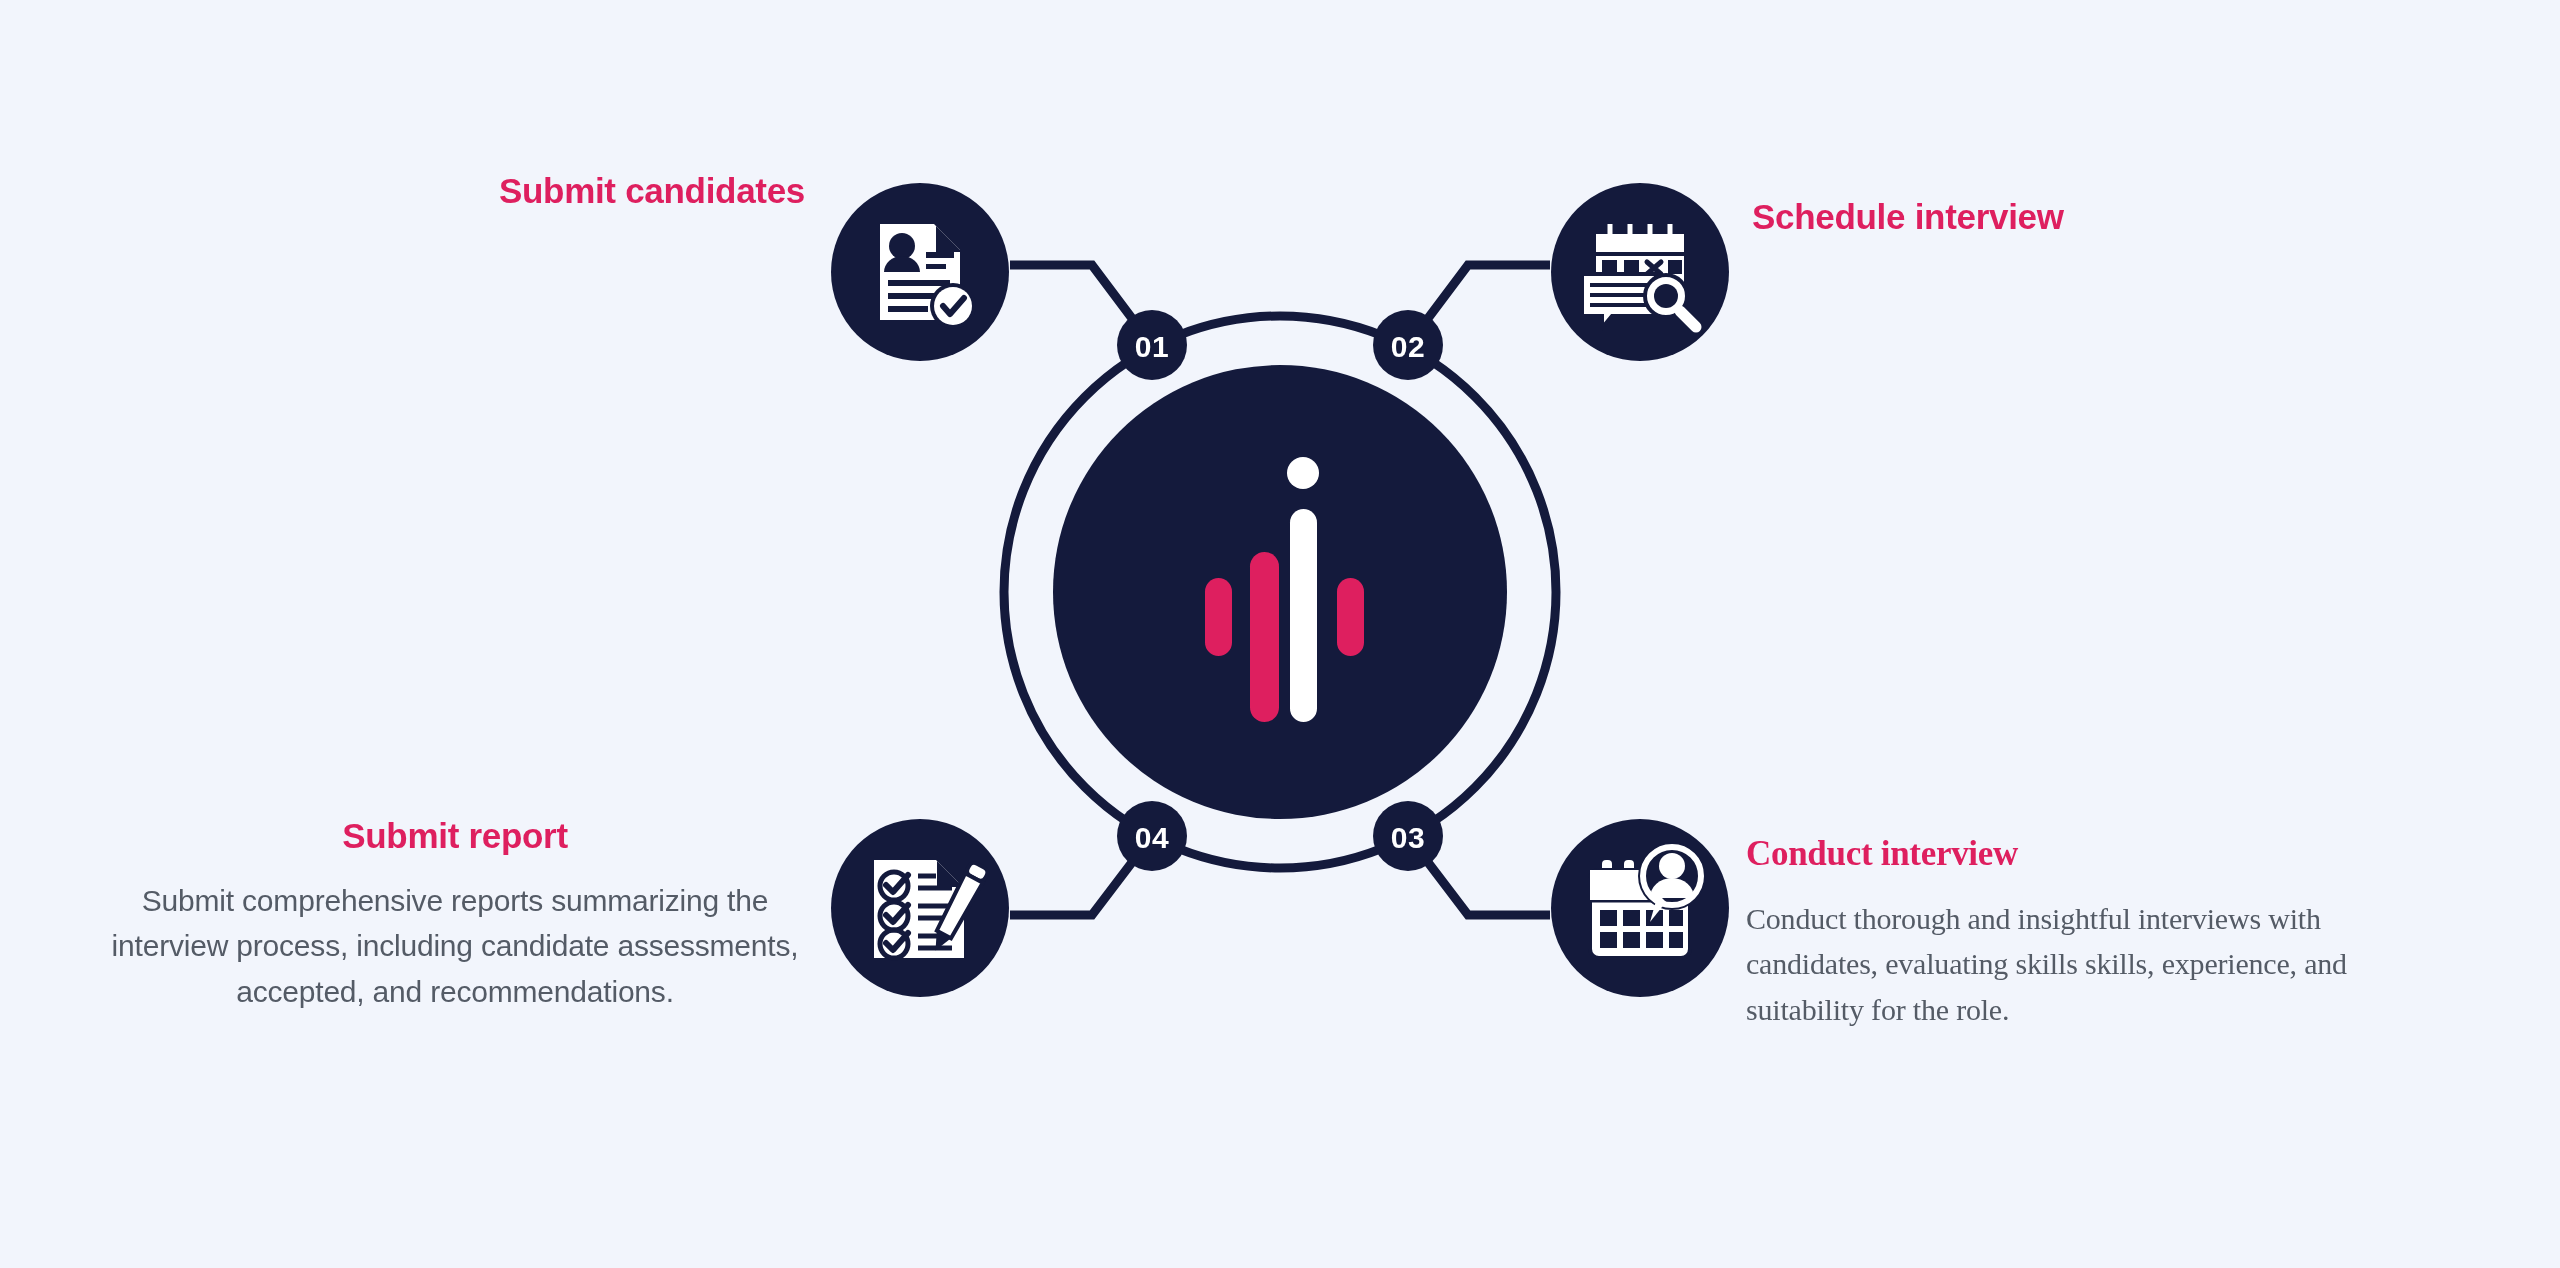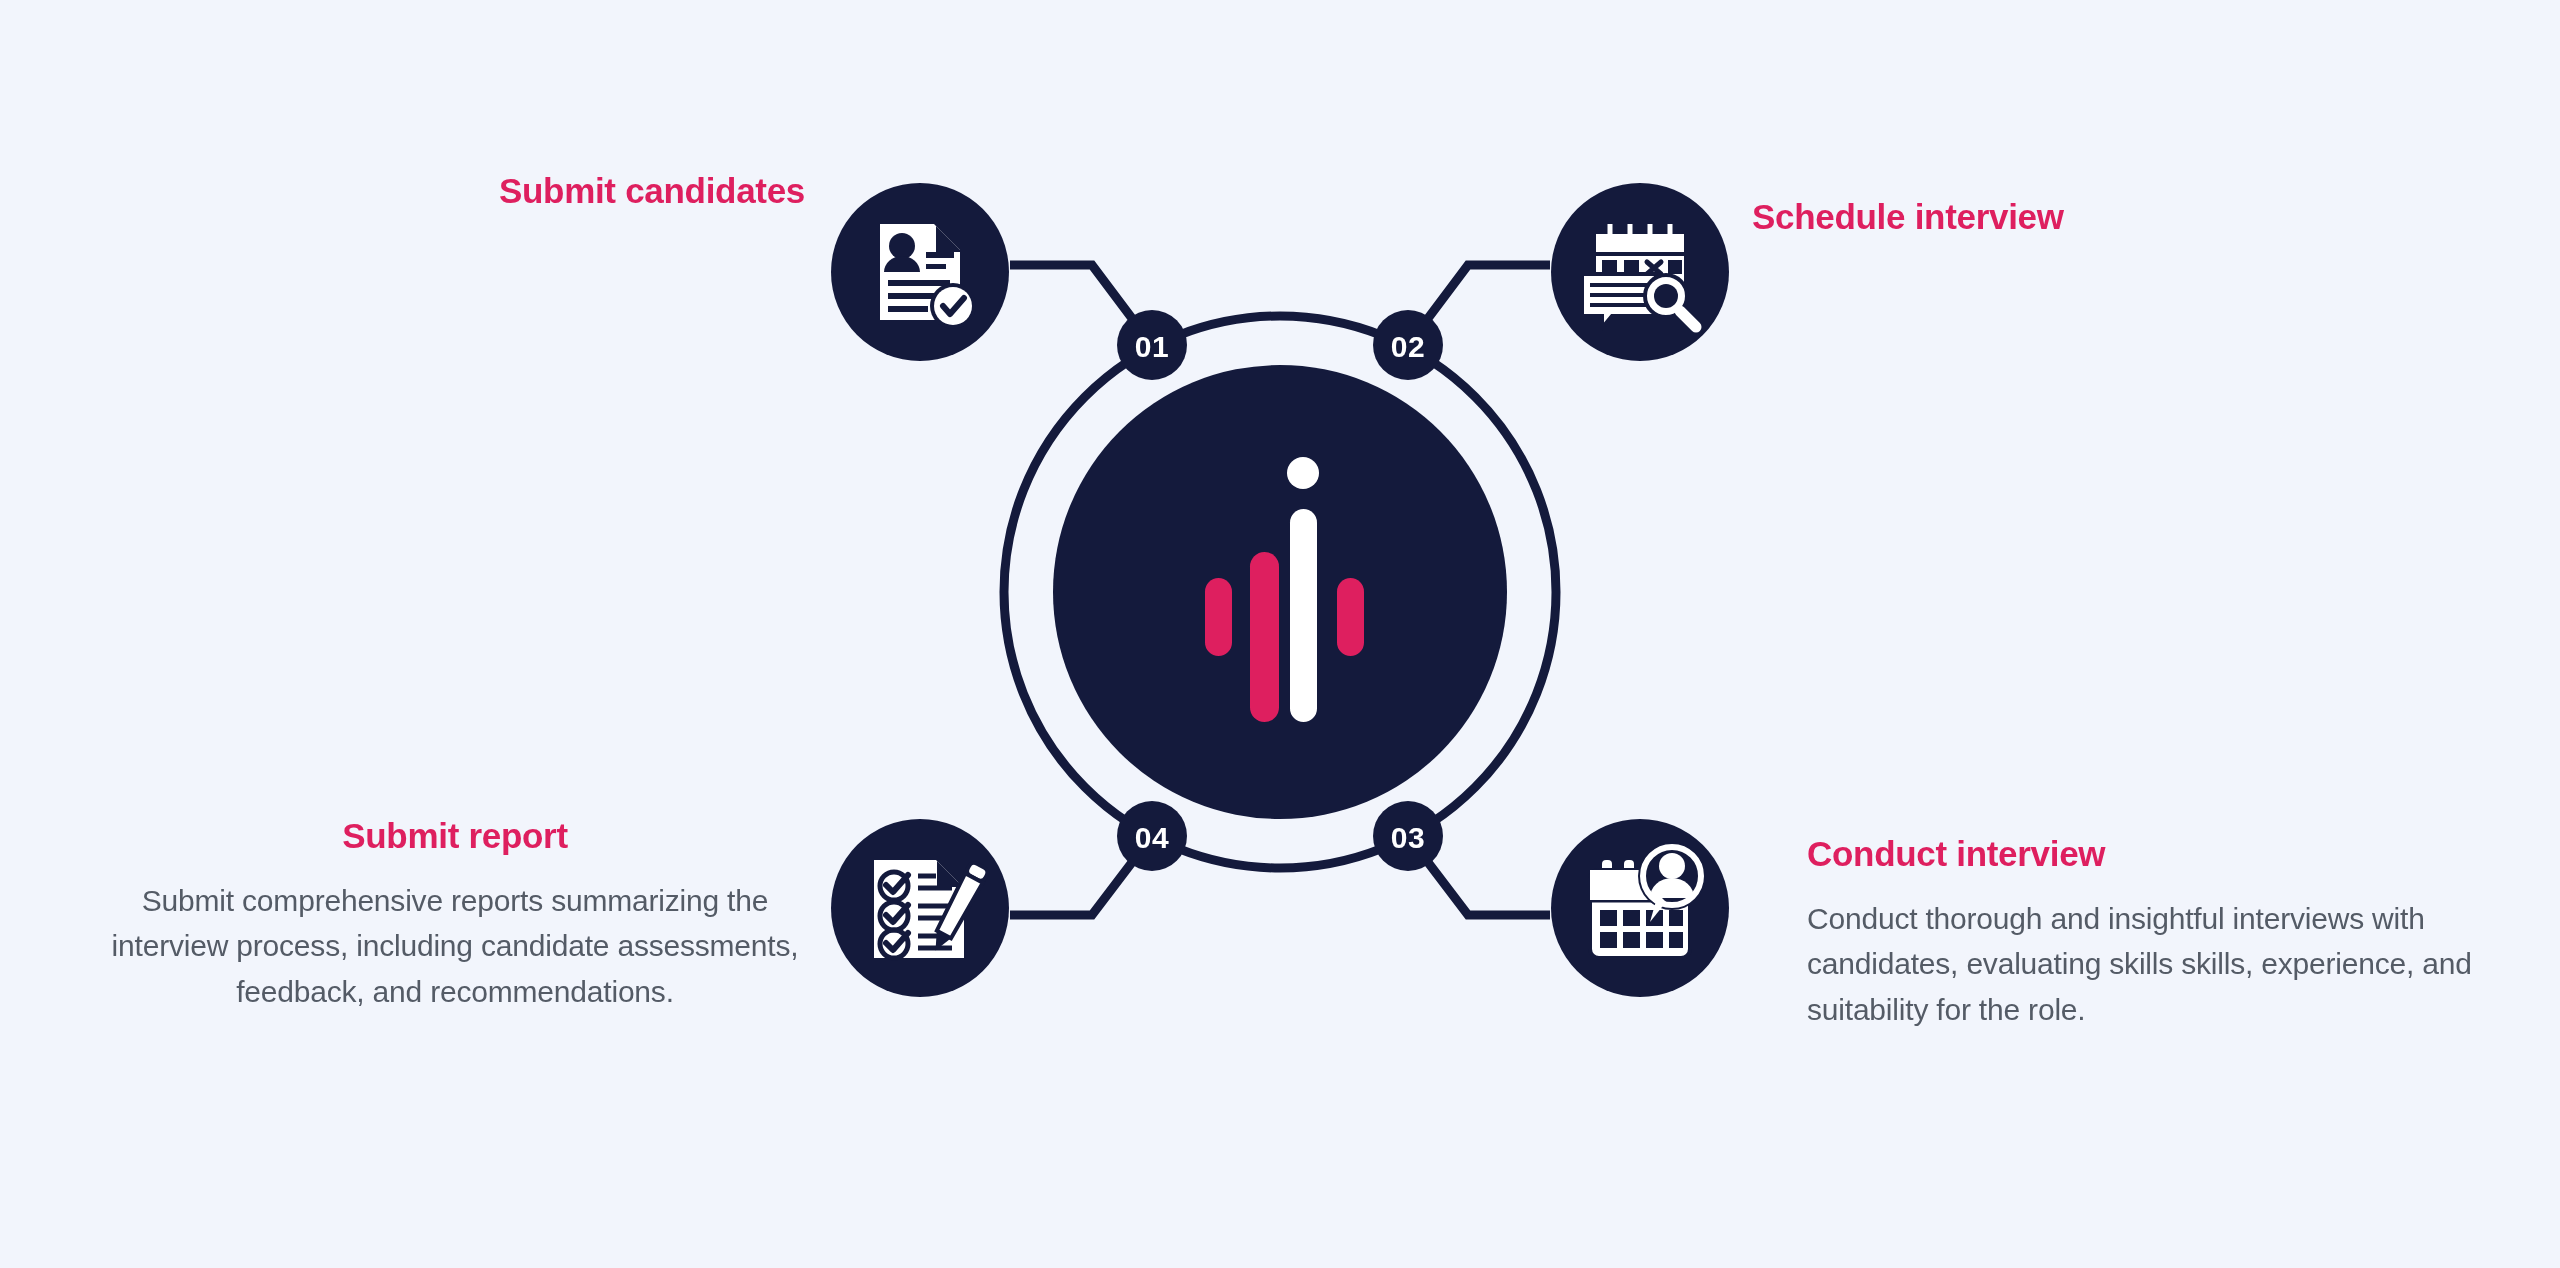--- a/index.html
+++ b/index.html
@@ -20,21 +20,21 @@
   .block .desc{
     font-size:30px;color:#545b66;line-height:1.52;margin:0;
     letter-spacing:-0.2px;
   }
   .align-right{text-align:right;}
   .align-left{text-align:left;margin-top:18px;}
 
   #block-accept   {left:105px;  top:172px;}
   #block-schedule {left:1752px; top:180px;}
   #block-submit   {left:105px;  top:817px;text-align:center;}
-  #block-conduct  {left:1807px; top:817px;}
+  #block-conduct  {left:1746px; top:817px;font-family:Liberation Serif, serif;}
 
   
   #diagram{position:absolute;left:0;top:0;width:2560px;height:1268px;}
 
   .badge-text{
     font-family:"Liberation Sans","DejaVu Sans",sans-serif;
     font-size:30px;font-weight:bold;fill:#ffffff;
     text-anchor:middle;dominant-baseline:central;
     letter-spacing:0.5px;
   }
@@ -220,21 +220,21 @@
   <div class="block align-right" id="block-accept">
     <h3 class="title">Submit candidates</h3>
   </div>
 
   <div class="block align-left" id="block-schedule">
     <h3 class="title">Schedule interview</h3>
   </div>
 
   <div class="block align-right" id="block-submit">
     <h3 class="title">Submit report</h3>
-    <p class="desc">Submit comprehensive reports summarizing the interview process, including candidate assessments, feedback, and recommendations.</p>
+    <p class="desc">Submit comprehensive reports summarizing the interview process, including candidate assessments, accepted, and recommendations.</p>
   </div>
 
   <div class="block align-left" id="block-conduct">
     <h3 class="title">Conduct interview</h3>
     <p class="desc">Conduct thorough and insightful interviews with candidates, evaluating skills skills, experience, and suitability for the role.</p>
   </div>
 
 </div>
 
 </body></html>

